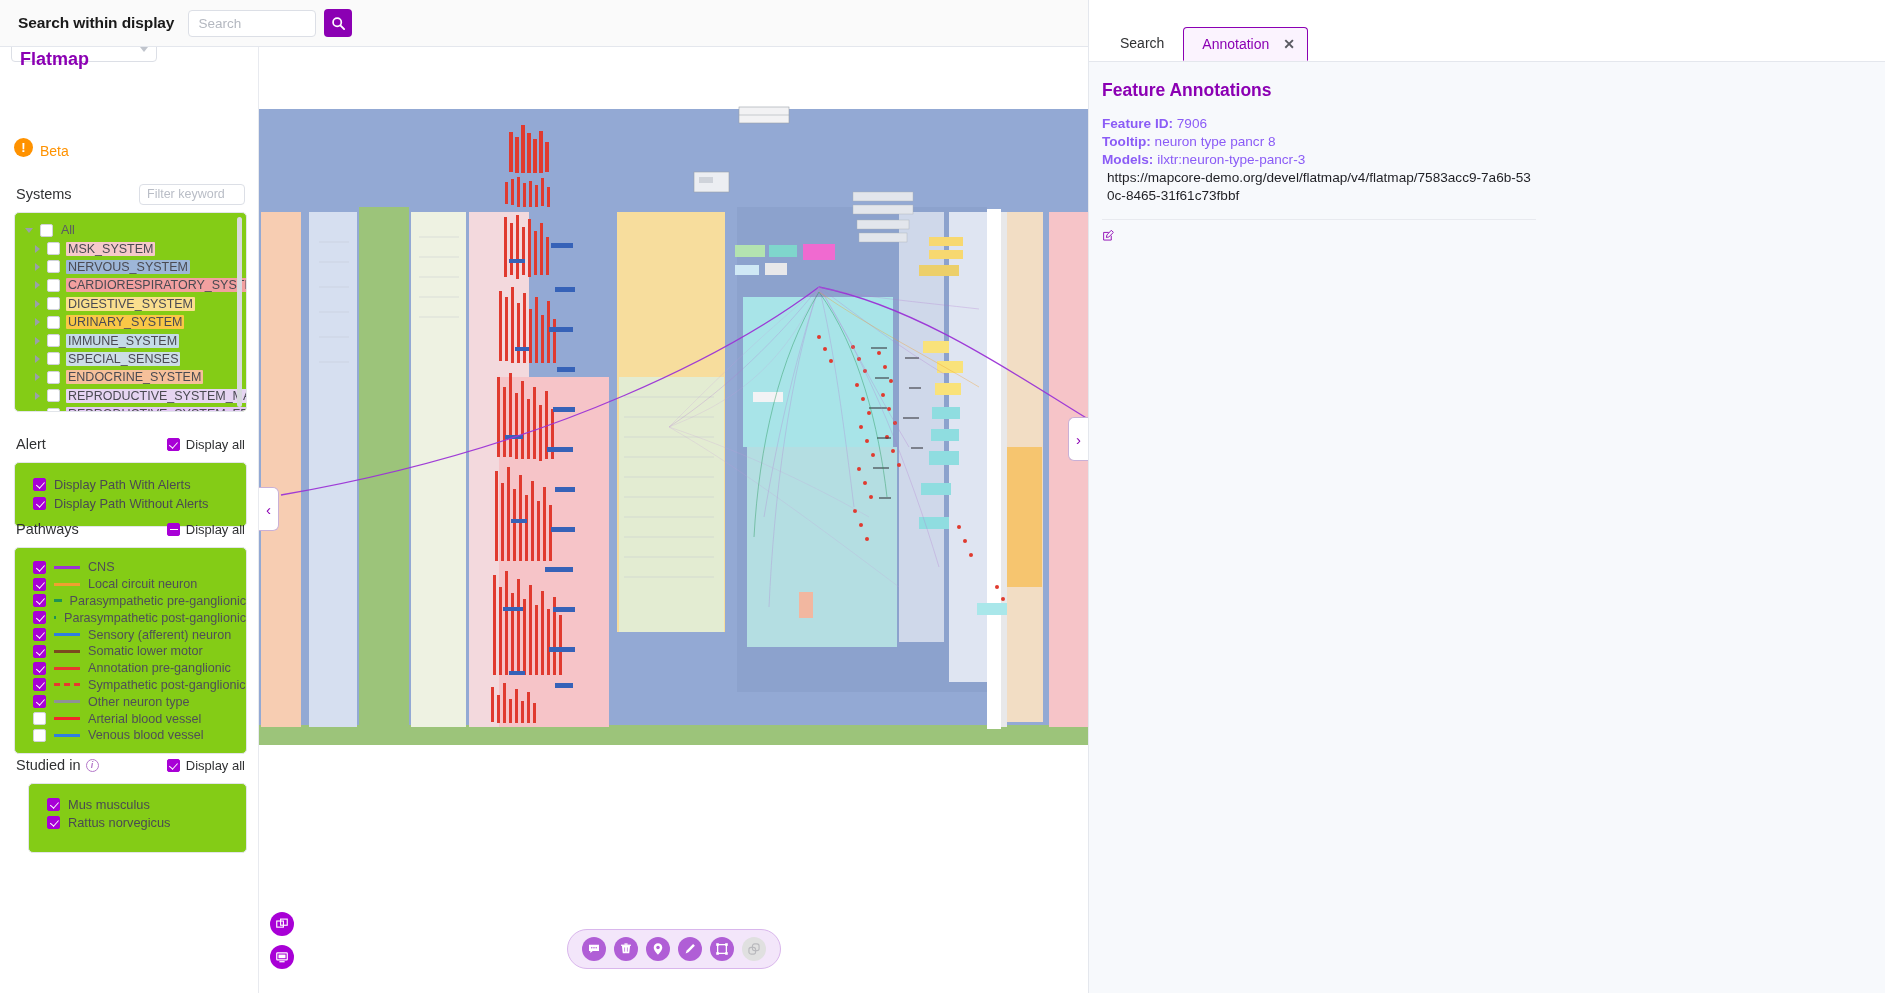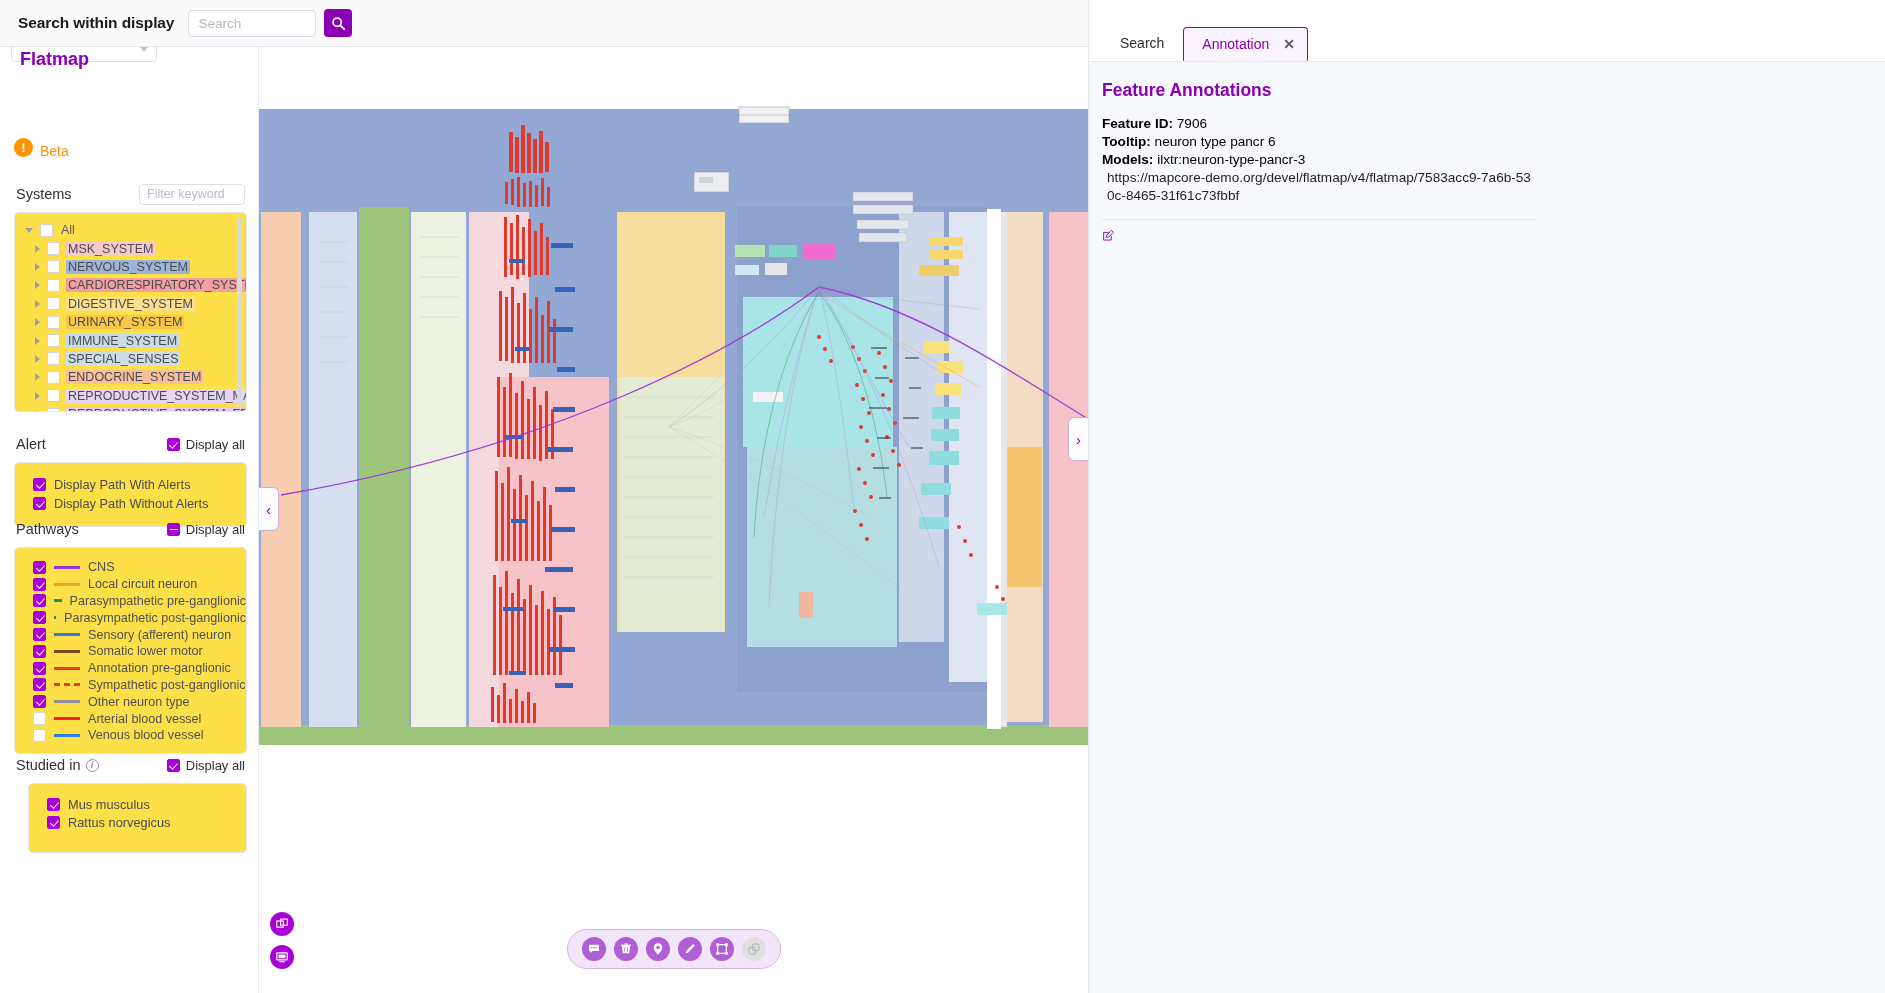--- a/index.html
+++ b/index.html
@@ -81,21 +81,21 @@
     content:""; position:absolute; left:3.5px; top:1px; width:3.5px; height:7px;
     border:solid #fff; border-width:0 1.6px 1.6px 0; transform:rotate(42deg);
   }
   .cbox.ind { background:#a800d6; border-color:#a800d6; }
   .cbox.ind:after {
     content:""; position:absolute; left:2px; top:5.2px; width:8px; height:1.8px; background:#fff;
   }
 
   .panel {
     margin:6px 12px 0 14px; border:1px solid #e2e5ea; border-radius:5px;
-    background:#fde047; position:relative;
+    background:#84cc16; position:relative;
   }
 
   .tree { padding:8px 0 8px 10px; }
   .tree-row { display:flex; align-items:center; height:18.4px; gap:6px; }
   .tree-row.child { padding-left:10px; }
   .caret-d { width:0;height:0;border-left:4.5px solid transparent;border-right:4.5px solid transparent;border-top:5px solid #9aa0a8; margin-right:1px;}
   .caret-r { width:0;height:0;border-top:4.5px solid transparent;border-bottom:4.5px solid transparent;border-left:5px solid #9aa0a8; margin-right:1px;}
   .tree-lbl { font-size:12.5px; color:#4a4a52; padding:0 2px; border-radius:1px; white-space:nowrap; }
   .tree-lbl.plain { color:#5a5a62; }
 
@@ -172,21 +172,21 @@
   .tab.active {
     color:#8b00b3; background:#fbf3fe; border:1.6px solid #8b00b3; border-bottom-color:#fbf3fe;
     display:flex; align-items:center; gap:14px; padding:8px 12px 8px 18px;
   }
   .tab-x { font-size:14px; font-weight:700; color:#5a5a62; cursor:pointer; }
 
   .ann { padding:18px 0 0 13px; }
   .ann-h {
     font-size:17.5px; font-weight:700; color:#8b00b3; margin:0 0 14px 0;
   }
-  .ann-row { font-size:13.6px; color:#000000; line-height:17.6px; margin-bottom:0.5px; }
+  .ann-row { font-size:13.6px; color:#8b5cf6; line-height:17.6px; margin-bottom:0.5px; }
   .ann-row b { font-weight:700; }
   .ann-url { font-size:13.6px; color:#1f1f24; line-height:18px; padding-left:5px; width:435px; word-break:break-all; }
   .ann-sep { margin:14px 13px 0 0; height:1px; background:#e8eaef; width:434px; }
   .edit-ico { margin-top:8px; cursor:pointer; }
 </style>
 </head>
 <body>
 <div id="app">
 
 <div class="topbar">
@@ -775,21 +775,21 @@
 
   <div class="ann">
     <div class="ann-h">Feature Annotations</div>
 
     <div class="ann-row">
       <b>Feature ID:</b>
       <span>7906</span>
     </div>
     <div class="ann-row">
       <b>Tooltip:</b>
-      <span>neuron type pancr 6</span>
+      <span>neuron type pancr 8</span>
     </div>
     <div class="ann-row">
       <b>Models:</b>
       <span>ilxtr:neuron-type-pancr-3</span>
     </div>
     <div class="ann-url">https://mapcore-demo.org/devel/flatmap/v4/flatmap/7583acc9-7a6b-530c-8465-31f61c73fbbf</div>
 
     <div class="ann-sep"></div>
     <div class="edit-ico">
       <svg width="13" height="13" viewBox="0 0 16 16">

